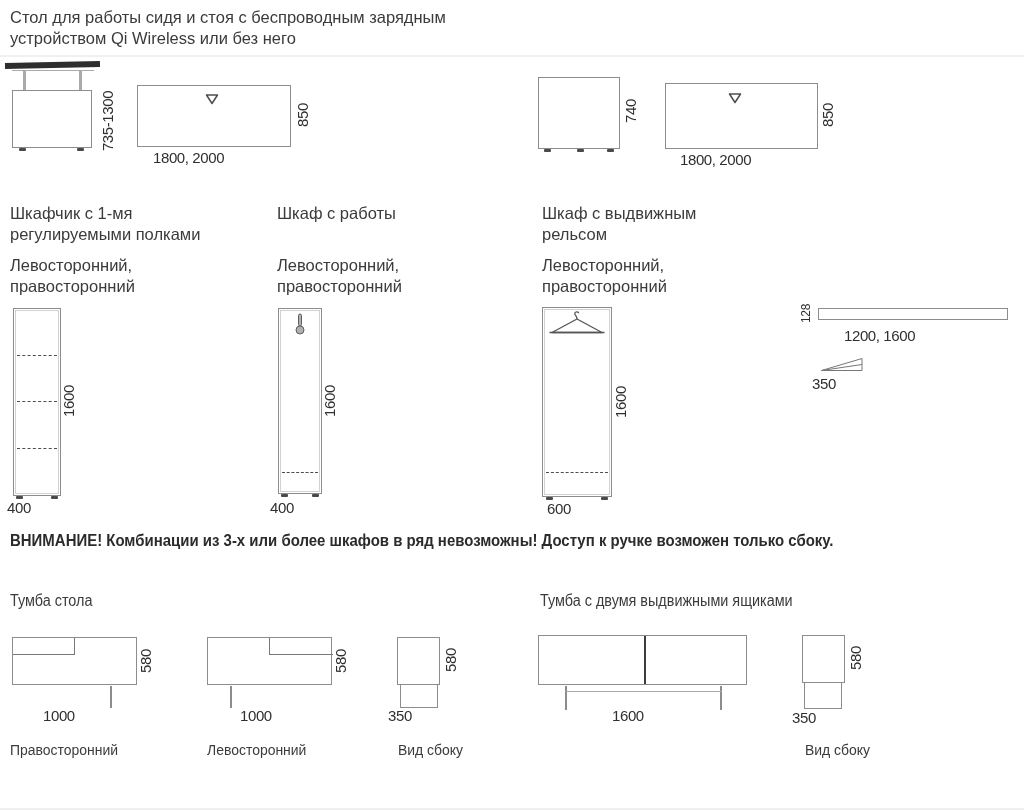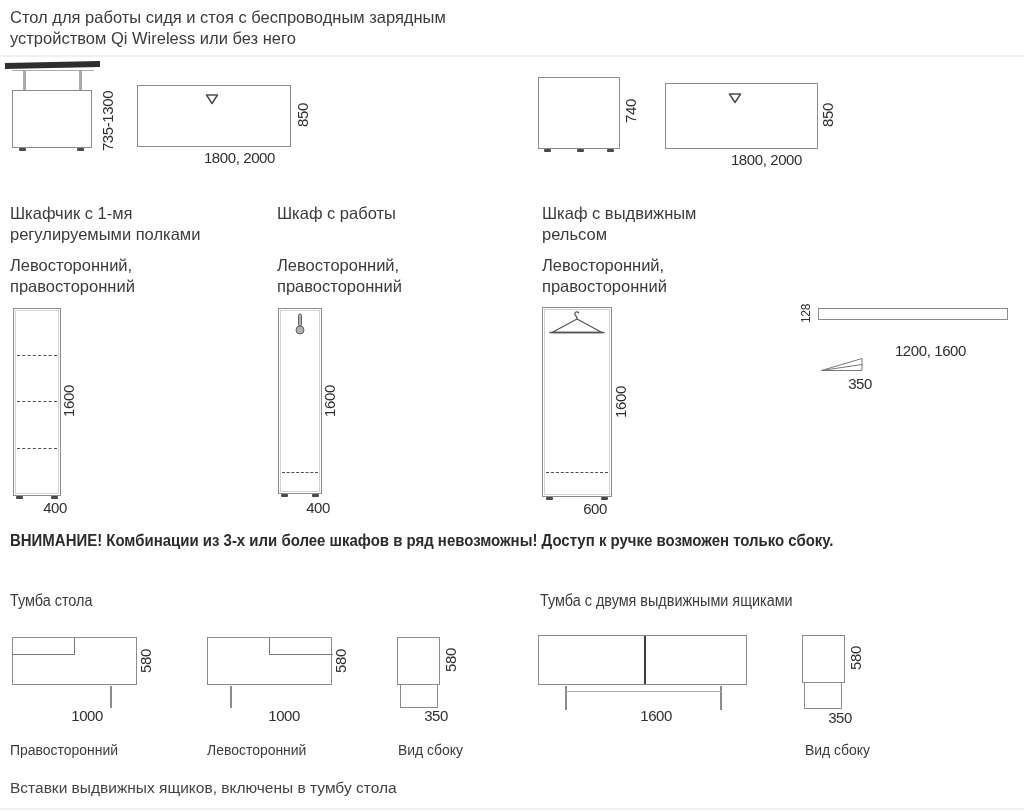--- a/index.html
+++ b/index.html
@@ -5,21 +5,21 @@
   html,body{margin:0;padding:0;background:#fff;}
   #canvas{position:relative;width:1024px;height:812px;background:#fff;overflow:hidden;
           font-family:"Liberation Sans","DejaVu Sans",sans-serif;color:#3b3b3b;}
   .abs{position:absolute;}
   .h{font-size:16.5px;line-height:1.3;color:#3b3b3b;}
   .warn{font-size:17px;font-weight:bold;color:#2b2b2b;white-space:nowrap;
         transform:scaleX(0.88);transform-origin:0 50%;}
   .narrow{white-space:nowrap;transform:scaleX(0.9);transform-origin:0 50%;}
   .lbl{font-size:15.5px;color:#3b3b3b;}
   .dim{font-size:15px;color:#2f2f2f;letter-spacing:-0.4px;}
-  .hdim{text-align:right;}
+  .hdim{text-align:left;}
   .vdim{width:120px;text-align:center;transform:rotate(-90deg);line-height:16px;}
   .vdim-sm{width:60px;font-size:12px;transform:rotate(-90deg);text-align:center;line-height:13px;}
   .box{border:1px solid #8c8c8c;background:#fff;box-sizing:border-box;}
   .inner{position:absolute;inset:1px;border:1px solid #d2d2d2;}
   .dash{position:absolute;left:3px;right:3px;border-top:1px dashed #4d4d4d;}
   .foot{position:absolute;width:7px;height:3px;background:#4a4a4a;border-radius:1px;}
   .leg{position:absolute;width:2px;background:#8c8c8c;}
   .thinline{position:absolute;background:#aaa;}
   .rule{position:absolute;left:0;width:1024px;height:2px;background:#f0f0f0;}
 </style>
@@ -126,21 +126,21 @@
     </span>
     <div class="foot" style="left:546px;top:497px;"></div>
     <div class="foot" style="left:601px;top:497px;"></div>
     <div class="abs dim vdim" style="left:561px;top:394px;">1600</div>
     <div class="abs dim hdim" style="left:547px;top:500px;width:60px;">600</div>
   </div>
 
   <div>
     <div class="abs box" style="left:818px;top:308px;width:190px;height:12px;"></div>
     <div class="abs dim vdim-sm" style="left:776px;top:307px;">128</div>
-    <div class="abs dim hdim" style="left:844px;top:327px;width:122px;margin-top:15px;">1200, 1600</div>
+    <div class="abs dim hdim" style="left:844px;top:327px;width:122px;">1200, 1600</div>
     <span class="abs" style="left:820px;top:355px;">
       <svg width="44" height="18" viewBox="0 0 44 18">
         <path d="M1.5 15.5 L42 3.5 L42 15.5 Z" fill="#fff" stroke="#777" stroke-width="1" stroke-linejoin="round"></path>
         <path d="M1.5 15.5 L42 9.5" stroke="#777" stroke-width="1"></path>
       </svg>
     </span>
     <div class="abs dim hdim" style="left:812px;top:375px;width:60px;">350</div>
   </div>
 
   <div class="abs warn" style="left:10px;top:531px;">ВНИМАНИЕ! Комбинации из 3-х или более шкафов в ряд невозможны! Доступ к ручке возможен только сбоку.</div>
@@ -189,15 +189,14 @@
   </div>
 
   <div>
     <div class="abs box" style="left:802px;top:635px;width:43px;height:48px;"></div>
     <div class="abs box" style="left:804px;top:683px;width:38px;height:26px;border-top:none;"></div>
     <div class="abs dim vdim" style="left:796px;top:650px;">580</div>
     <div class="abs dim hdim" style="left:792px;top:709px;width:60px;">350</div>
     <div class="abs lbl narrow" style="left:805px;top:741px;">Вид сбоку</div>
   </div>
 
-  <div class="abs lbl" style="left:10px;top:779px;color:#434343;">Вставки выдвижных ящиков, включены в тумбу стола</div>
 
 </div>
 
 </body></html>

